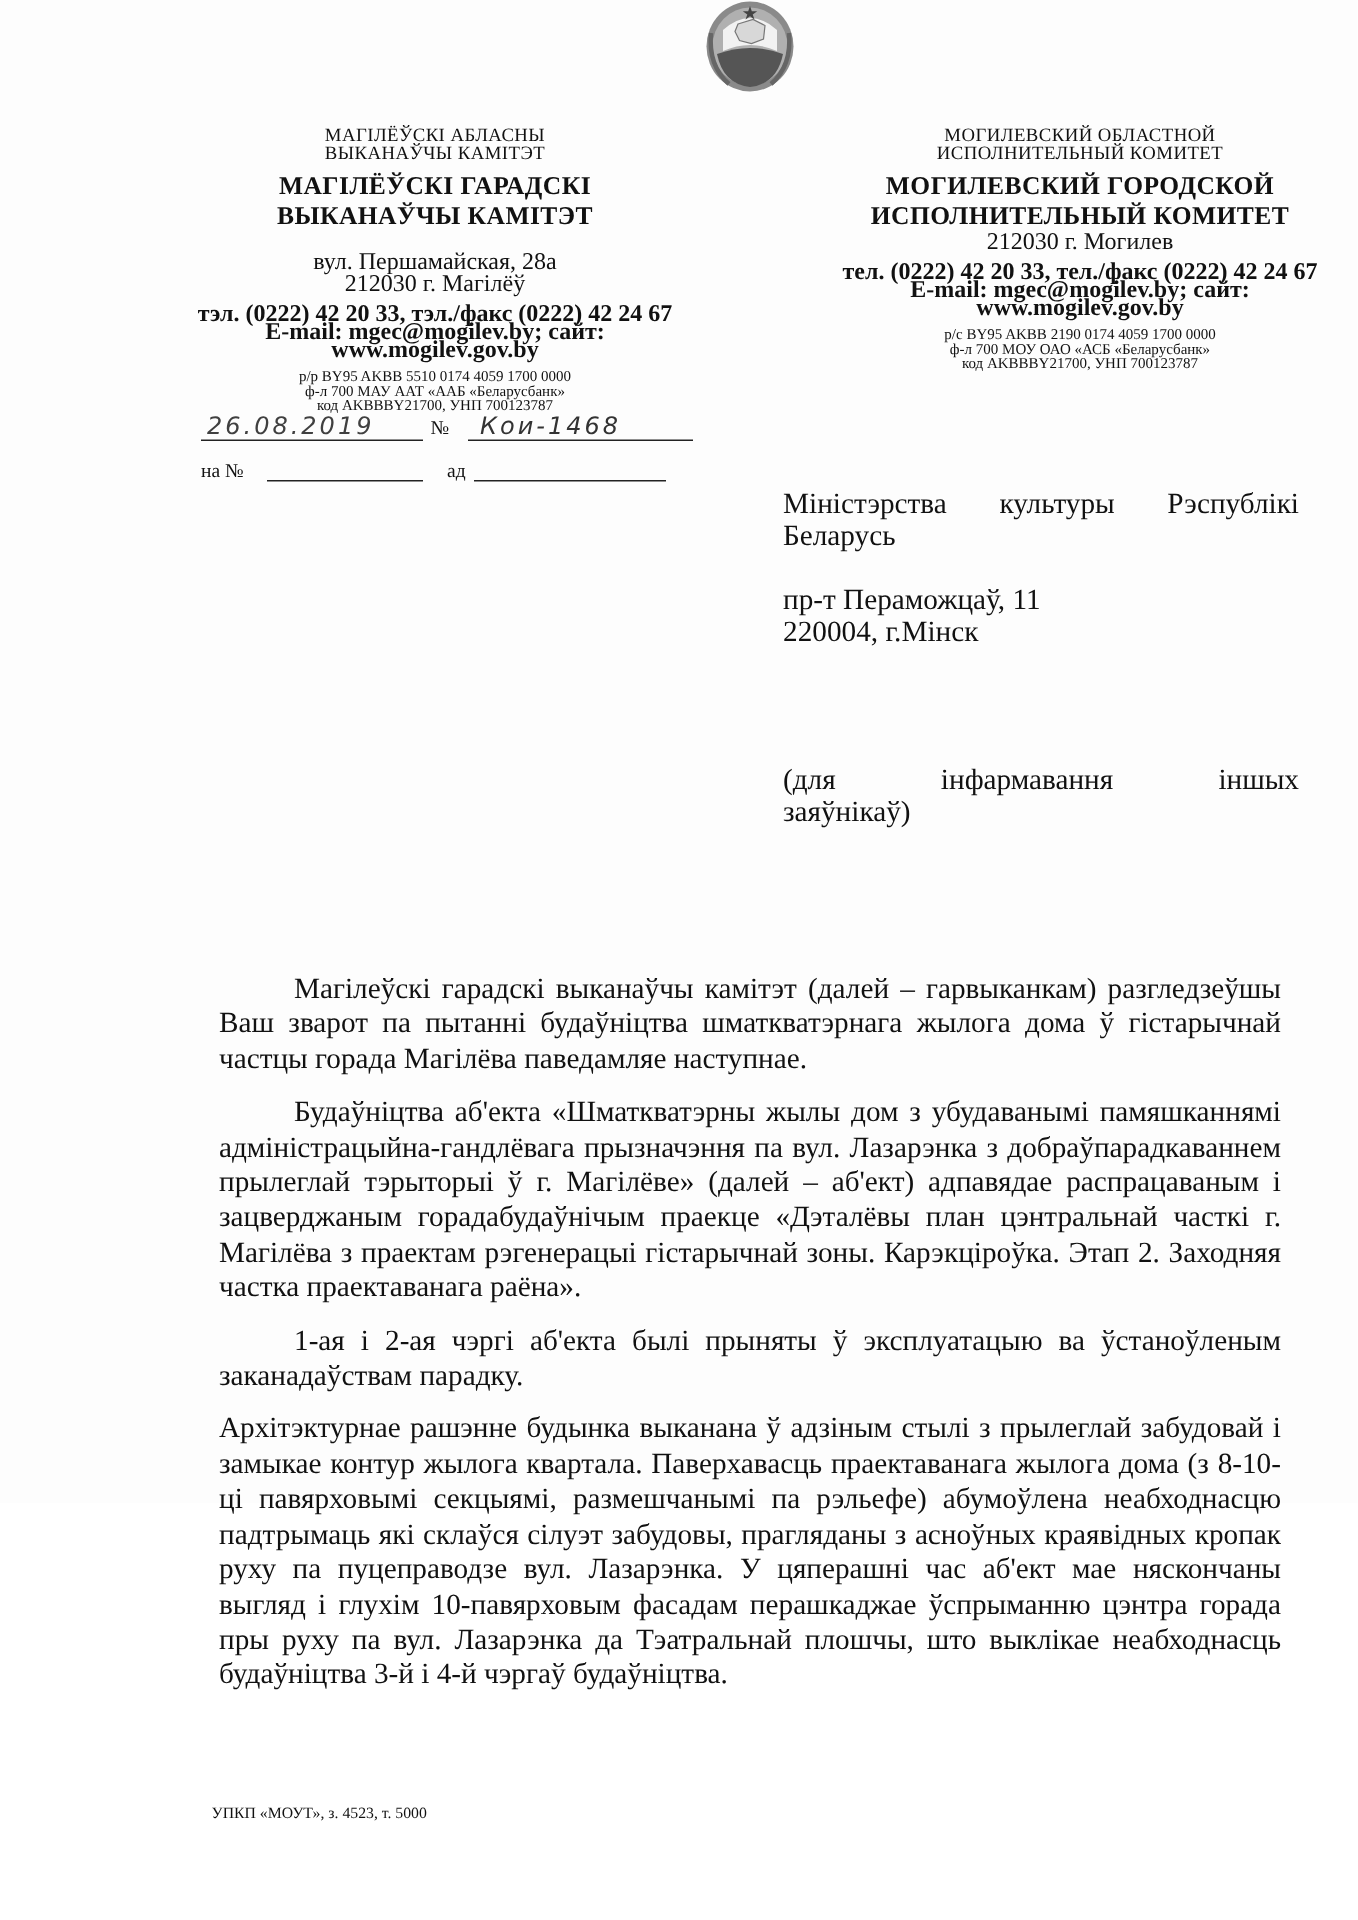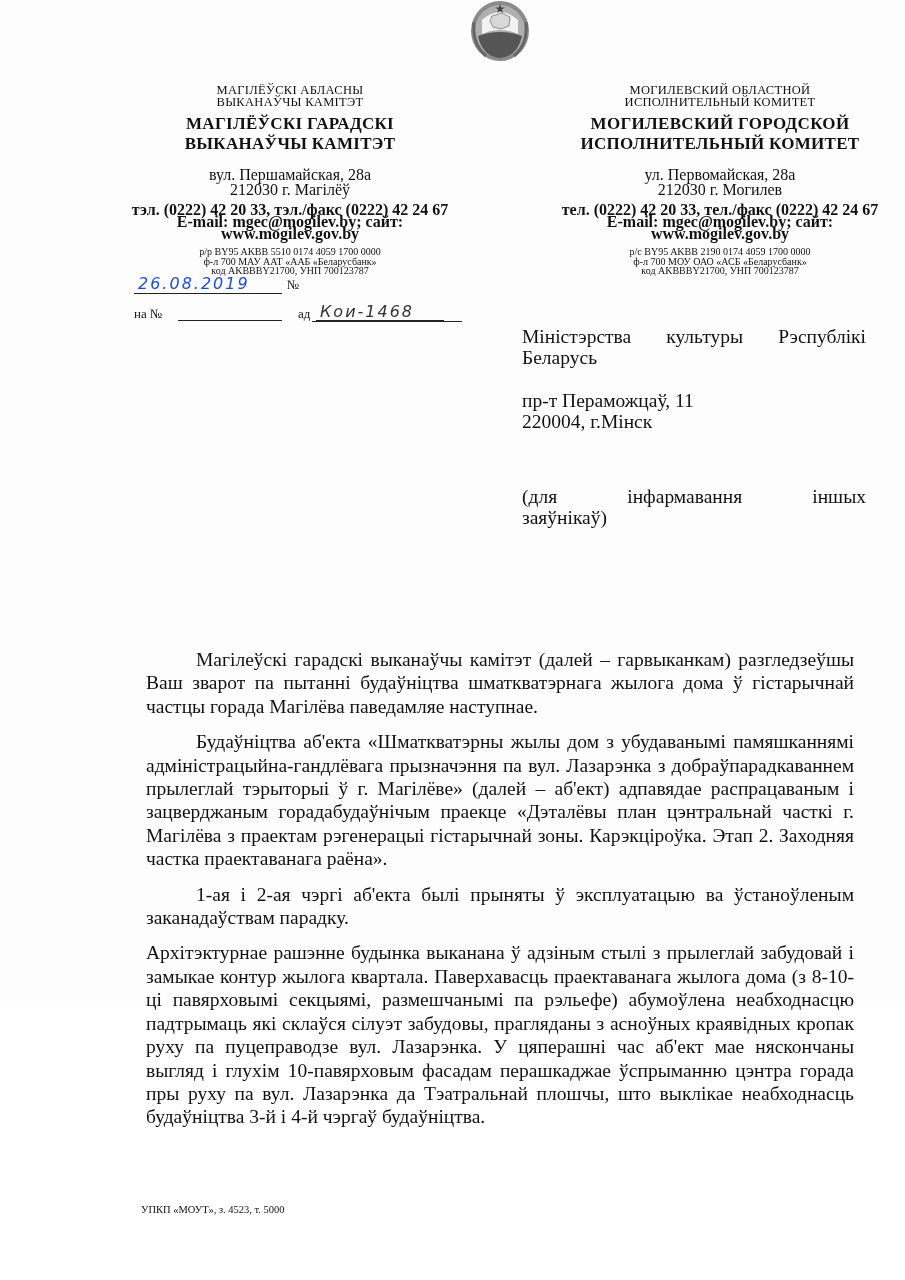--- a/index.html
+++ b/index.html
@@ -11,36 +11,36 @@
   .hdr { position: absolute; top: 84px; width: 340px; text-align: center; }
   .hdr.left { left: 120px; }
   .hdr.right { left: 550px; }
   .hdr .reg { font-size: 12.5px; line-height: 12px; letter-spacing: 0.3px; }
   .hdr .city { font-size: 17px; font-weight: bold; line-height: 20px; margin-top: 6px; letter-spacing: 0.3px; }
   .hdr .addr { font-size: 16px; line-height: 15px; margin-top: 13px; }
   .hdr .contact { font-size: 16px; line-height: 12px; margin-top: 7px; font-weight: bold; }
   .hdr .bank { font-size: 10px; line-height: 9.5px; margin-top: 7px; }
 
   .regline { position: absolute; left: 134px; top: 274px; width: 330px; height: 22px; }
-  .regline .date { position: absolute; left: 0; top: 0; width: 148px; border-bottom: 1px solid #222; height: 20px; font-family: "DejaVu Sans", sans-serif; font-style: italic; font-size: 16px; color: #1d4ed8; letter-spacing: 2px; padding-left: 4px; box-sizing: border-box; }
+  .regline .date { position: absolute; left: 0; top: 0; width: 148px; border-bottom: 1px solid #222; height: 20px; font-family: "DejaVu Sans", sans-serif; font-style: italic; font-size: 16px; color: #404040; letter-spacing: 2px; padding-left: 4px; box-sizing: border-box; }
   .regline .no { position: absolute; left: 153px; top: 3px; font-size: 13px; }
-  .regline .num { position: absolute; left: 178px; top: 0; width: 150px; border-bottom: 1px solid #222; height: 20px; font-family: "DejaVu Sans", sans-serif; font-style: italic; font-size: 16px; color: #333; letter-spacing: 2px; padding-left: 8px; box-sizing: border-box; margin-top: 28px; }
+  .regline .num { position: absolute; left: 178px; top: 0; width: 150px; border-bottom: 1px solid #222; height: 20px; font-family: "DejaVu Sans", sans-serif; font-style: italic; font-size: 16px; color: #333; letter-spacing: 2px; padding-left: 8px; box-sizing: border-box; }
 
   .refline { position: absolute; left: 134px; top: 306px; width: 330px; font-size: 13px; }
   .refline .lbl1 { position: absolute; left: 0; top: 0; }
   .refline .blank1 { position: absolute; left: 44px; top: 14px; width: 104px; border-bottom: 1px solid #222; }
   .refline .lbl2 { position: absolute; left: 164px; top: 0; }
   .refline .blank2 { position: absolute; left: 182px; top: 14px; width: 128px; border-bottom: 1px solid #222; }
 
   .addressee { position: absolute; left: 522px; top: 326px; width: 344px; font-size: 19.5px; line-height: 21px; }
   .addressee p { margin: 0; text-align: justify; text-align-last: left; }
   .addressee .l1 { text-align-last: justify; }
   .addressee .gap { height: 22px; }
   .addressee .gap2 { height: 54px; }
-  .addressee .jl { text-align-last: justify; }
+  .addressee .jl { text-align-last: justify; margin-top: 24px; }
 
   .body { position: absolute; left: 134px; top: 636px; width: 732px; font-size: 19.5px; line-height: 23.4px; }
   .body p { margin: 12px; text-align: justify; }
   .body p.ind { text-indent: 50px; }
 
   .footer { position: absolute; left: 141px; top: 1204px; font-size: 10.5px; }
 </style>
 </head>
 <body>
 
@@ -71,21 +71,20 @@
     <div class="bank">р/р BY95 AKBB 5510 0174 4059 1700 0000</div>
     <div class="bank" style="margin-top:0">ф-л 700 МАУ ААТ «ААБ «Беларусбанк»</div>
     <div class="bank" style="margin-top:0">код AKBBBY21700, УНП 700123787</div>
   </div>
 
   <div class="hdr right">
     <div class="reg">МОГИЛЕВСКИЙ ОБЛАСТНОЙ</div>
     <div class="reg">ИСПОЛНИТЕЛЬНЫЙ КОМИТЕТ</div>
     <div class="city">МОГИЛЕВСКИЙ ГОРОДСКОЙ</div>
     <div class="city" style="margin-top:0">ИСПОЛНИТЕЛЬНЫЙ КОМИТЕТ</div>
-    <div class="addr">ул. Первомайская, 28а</div>
     <div class="addr" style="margin-top:0">212030  г. Могилев</div>
     <div class="contact">тел. (0222) 42 20 33, тел./факс (0222) 42 24 67</div>
     <div class="contact" style="margin-top:0">E-mail: mgec@mogilev.by; сайт: www.mogilev.gov.by</div>
     <div class="bank">р/с BY95 AKBB 2190 0174 4059 1700 0000</div>
     <div class="bank" style="margin-top:0">ф-л 700 МОУ ОАО «АСБ «Беларусбанк»</div>
     <div class="bank" style="margin-top:0">код AKBBBY21700, УНП 700123787</div>
   </div>
 
   <div class="regline">
     <div class="date">26.08.2019</div>

